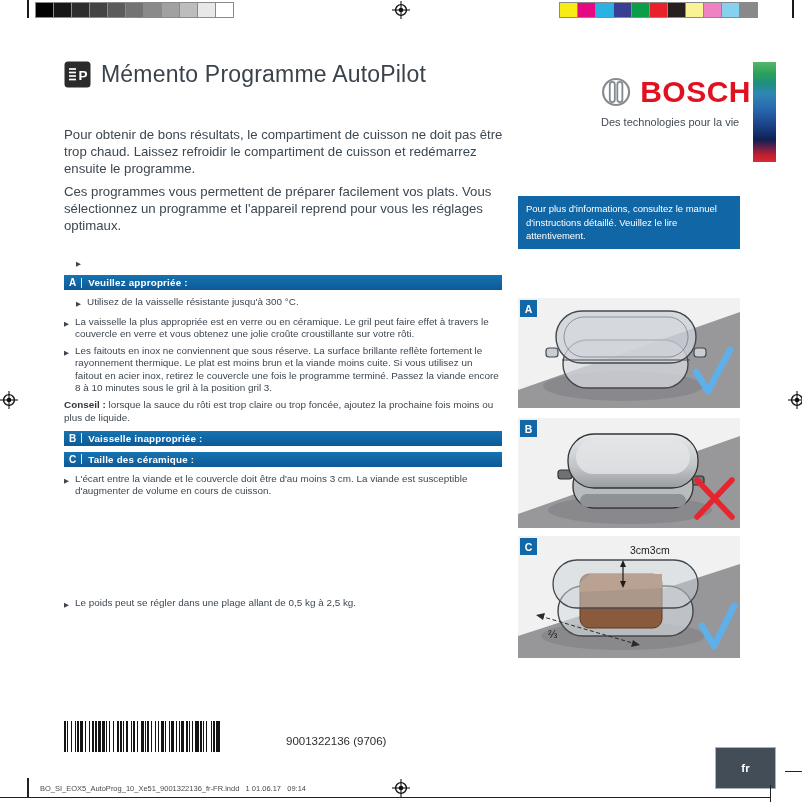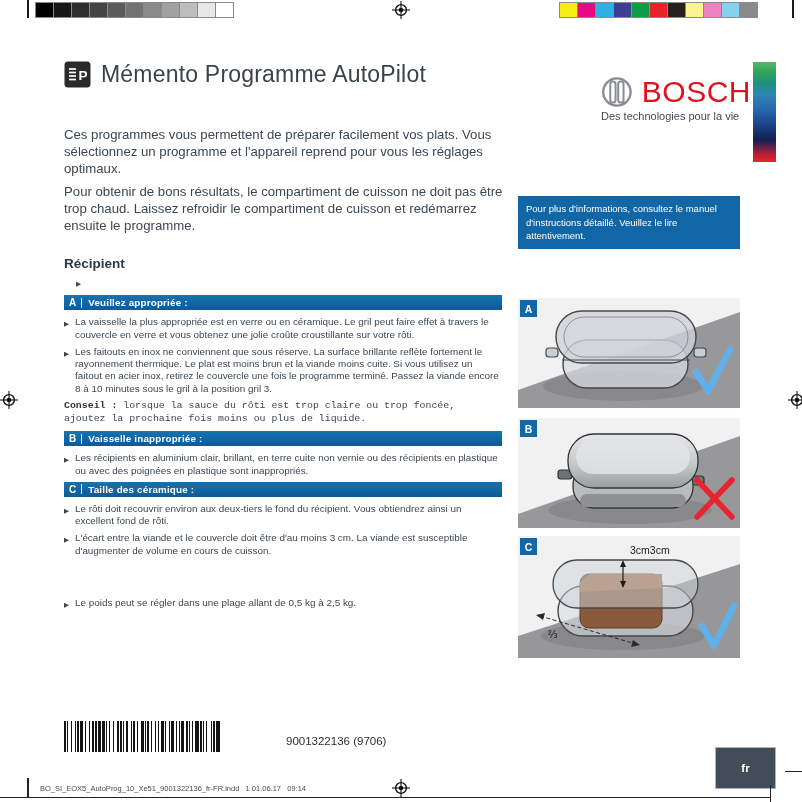--- a/index.html
+++ b/index.html
@@ -11,39 +11,39 @@
   .swatch-row{position:absolute;top:2px;display:flex;}
   .swatch{width:19px;height:16px;border:1px solid #8a8a8a;margin-right:-1px;box-sizing:border-box;}
   .regmark{position:absolute;width:18px;height:18px;}
 
   
   #title-row{position:absolute;left:64px;top:61px;display:flex;align-items:center;gap:10px;}
   #title-icon{width:27px;height:27px;}
   #page-title{font-size:23px;color:#3a434c;letter-spacing:.2px;}
   #bosch-logo{position:absolute;left:601px;top:74px;width:150px;}
   #bosch-row{display:flex;align-items:center;gap:9px;}
-  #bosch-word{font-size:30px;font-weight:normal;color:#e0121f;letter-spacing:.5px;}
-  #bosch-tagline{font-size:11px;color:#414b55;}
+  #bosch-word{font-size:30px;font-weight:bold;color:#e0121f;letter-spacing:.5px;}
+  #bosch-tagline{font-size:11px;color:#414b55;margin-top:6px;}
   #supergraphic{position:absolute;left:753px;top:62px;width:23px;height:100px;
     background:linear-gradient(180deg,#57b56a 0%,#2aa05a 12%,#1e8f82 22%,#2f86b5 32%,
       #2a6cb0 45%,#1f4e97 58%,#16336f 70%,#121f52 78%,#6e1f47 86%,#c01f2e 93%,#dd2832 100%);}
 
   
   #intro{position:absolute;left:64px;top:126px;width:452px;font-size:13.2px;line-height:17px;color:#3d4751;}
   #intro p{margin:0 0 6px 0;}
 
   #info-box{position:absolute;left:518px;top:196px;width:222px;box-sizing:border-box;
     background:#1166a5;color:#fff;font-size:9.5px;line-height:13.5px;padding:6px 8px;}
 
   
   .h-sec{font-size:13.5px;font-weight:bold;color:#2e3740;margin:0 0 5px 0;}
   .bullet{display:flex;font-size:9.9px;line-height:12.3px;margin:0 0 5px 0;color:#3d4751;}
   .bullet .marker{flex:none;width:11px;font-size:6.5px;padding-top:2px;color:#3d4751;}
   .indent1{margin-left:12px;}
-  .note{font-size:9.9px;line-height:12.6px;margin:0 0 6px 0;font-family:Liberation Mono, monospace;}
+  .note{font-size:9.9px;line-height:12.6px;margin:0 0 6px 0;}
   .note b{color:#2e3740;}
   .secbar{height:15px;line-height:15px;margin:2px 0 6px 0;display:flex;align-items:center;
     background:linear-gradient(180deg,#1673b1,#0d5a97);color:#fff;padding-left:5px;}
   .seclabel{font-weight:bold;font-size:10px;}
   .secsep{width:1px;height:10px;background:rgba(255,255,255,.85);margin:0 6px 0 5px;}
   .sectitle{font-weight:bold;font-size:9.8px;letter-spacing:.2px;}
   #recipient-col{position:absolute;left:64px;top:256px;width:438px;}
   #programme-col{position:absolute;left:64px;top:597px;width:440px;}
 
   
@@ -143,66 +143,61 @@
         <rect x="10.5" y="6" width="6" height="24" rx="3" fill="none" stroke="#868c92" stroke-width="2.2"></rect>
         <rect x="19.5" y="6" width="6" height="24" rx="3" fill="none" stroke="#868c92" stroke-width="2.2"></rect>
       </svg>
       <span id="bosch-word">BOSCH</span>
     </div>
     <div id="bosch-tagline">Des technologies pour la vie</div>
   </div>
   <div id="supergraphic"></div>
 
   <div id="intro">
+    <p>Pour obtenir de bons résultats, le compartiment de cuisson ne doit pas être trop chaud. Laissez refroidir le compartiment de cuisson et redémarrez ensuite le programme.</p>
     <p>Ces programmes vous permettent de préparer facilement vos plats. Vous sélectionnez un programme et l'appareil reprend pour vous les réglages optimaux.</p>
-    <p>Pour obtenir de bons résultats, le compartiment de cuisson ne doit pas être trop chaud. Laissez refroidir le compartiment de cuisson et redémarrez ensuite le programme.</p>
   </div>
 
   <div id="info-box">Pour plus d'informations, consultez le manuel d'instructions détaillé. Veuillez le lire attentivement.</div>
 
   <div id="recipient-col">
-    <div class="h-sec">Récipient</div>
     <div class="bullet indent1">
         <span class="marker">▶</span>
       </div>
 
     <div class="secbar">
       <span class="seclabel">A</span>
       <span class="secsep"></span>
       <span class="sectitle">Veuillez appropriée :</span>
     </div>
+    <div class="bullet indent1">
+        <span class="marker">▶</span>
+        <span>Utilisez de la vaisselle résistante jusqu'à 300 °C.</span>
+      </div>
     <div class="bullet">
         <span class="marker">▶</span>
         <span>La vaisselle la plus appropriée est en verre ou en céramique. Le gril peut faire effet à travers le couvercle en verre et vous obtenez une jolie croûte croustillante sur votre rôti.</span>
       </div>
     <div class="bullet">
         <span class="marker">▶</span>
         <span>Les faitouts en inox ne conviennent que sous réserve. La surface brillante reflète fortement le rayonnement thermique. Le plat est moins brun et la viande moins cuite. Si vous utilisez un faitout en acier inox, retirez le couvercle une fois le programme terminé. Passez la viande encore 8 à 10 minutes sous le gril à la position gril 3.</span>
       </div>
     <p class="note"><b>Conseil :</b><span> lorsque la sauce du rôti est trop claire ou trop foncée, ajoutez la prochaine fois moins ou plus de liquide.</span></p>
 
     <div class="secbar">
       <span class="seclabel">B</span>
       <span class="secsep"></span>
       <span class="sectitle">Vaisselle inappropriée :</span>
     </div>
-    <div class="bullet">
-        <span class="marker">▶</span>
-        <span>Les récipients en aluminium clair, brillant, en terre cuite non vernie ou des récipients en plastique ou avec des poignées en plastique sont inappropriés.</span>
-      </div>
 
     <div class="secbar">
       <span class="seclabel">C</span>
       <span class="secsep"></span>
       <span class="sectitle">Taille des céramique :</span>
     </div>
-    <div class="bullet">
-        <span class="marker">▶</span>
-        <span>Le rôti doit recouvrir environ aux deux-tiers le fond du récipient. Vous obtiendrez ainsi un excellent fond de rôti.</span>
-      </div>
     <div class="bullet">
         <span class="marker">▶</span>
         <span>L'écart entre la viande et le couvercle doit être d'au moins 3 cm. La viande est susceptible d'augmenter de volume en cours de cuisson.</span>
       </div>
   </div>
 
   <div id="programme-col">
     <div class="bullet">
         <span class="marker">▶</span>
         <span>Le poids peut se régler dans une plage allant de 0,5 kg à 2,5 kg.</span>

